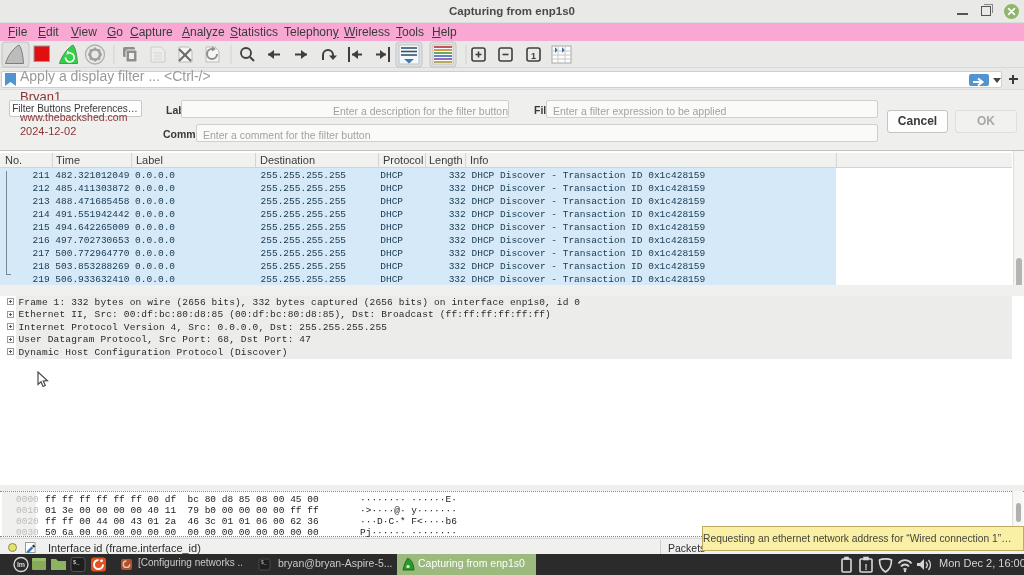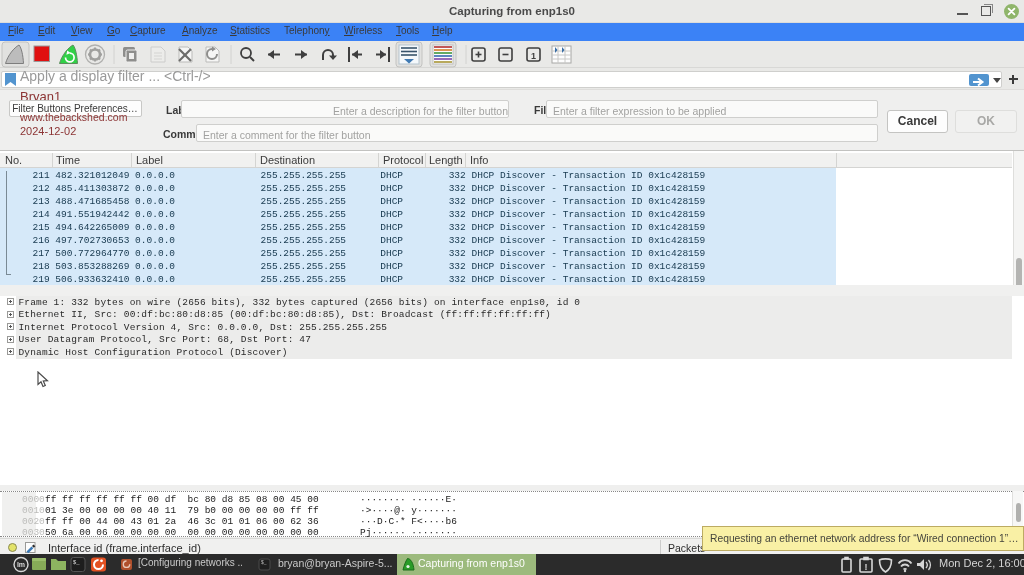--- a/index.html
+++ b/index.html
@@ -10,21 +10,21 @@
 
 
 #titlebar { left:0; top:0; width:1024px; height:23px; background:#e9e9e7; border-bottom:1px solid #dcdcda; }
 #title { left:0; top:5px; width:1024px; text-align:center; font-size:11.5px; font-weight:bold; color:#4a4a4a; }
 #btn-min { left:957px; top:13px; width:11px; height:2px; background:#555; }
 #btn-max { left:981px; top:6px; width:10px; height:10px; border:1.5px solid #555; background:transparent; }
 #btn-max2 { left:984px; top:4px; width:9px; height:9px; border-top:1.5px solid #888; border-right:1.5px solid #888; }
 #btn-close { left:1004px; top:4px; width:15px; height:15px; border-radius:50%; background:#8fb56a; }
 
 
-#menubar { left:0; top:23px; width:1024px; height:18px; background:#3b82f6; font-size:10px; color:#3a3a3a; }
+#menubar { left:0; top:23px; width:1024px; height:18px; background:#f9a8d4; font-size:12px; color:#3a3a3a; }
 #menubar span { position:absolute; top:2px; }
 #menubar u { text-decoration:underline; }
 
 
 #toolbar { left:0; top:41px; width:1024px; height:27px; background:#e9e9e7; border-bottom:1px solid #d8d8d6; }
 
 
 #filterbar { left:0; top:68px; width:1024px; height:22px; background:#e9e9e7; border-bottom:1px solid #dedddb; }
 #filterinput { left:1px; top:3px; width:1001px; height:17px; background:#fff; border:1px solid #cfcfcd; border-radius:2px; }
 #filterph { left:20px; top:0; font-size:14px; color:#9a9a9a; }
@@ -64,33 +64,33 @@
 .expander { position:absolute; left:-9.5px; top:2.2px; width:7px; height:7px; border:1px solid #9a9a98; background:#fdfdfd; }
 .expander:before { content:""; position:absolute; left:1px; top:2px; width:3px; height:1px; background:#555; }
 .expander:after { content:""; position:absolute; left:2px; top:1px; width:1px; height:3px; background:#555; }
 
 
 #cursor { left:37px; top:371px; }
 
 
 #hex { left:0; top:490.5px; width:1024px; height:46px; background:#fff; border-top:1px dotted #888; border-bottom:1px dotted #888; }
 .hrow { position:absolute; left:0; width:1000px; height:11px; font-size:9.5px; line-height:9px; white-space:pre; }
-.hoff { position:absolute; left:22px; color:#bcbcba;text-align:center; }
+.hoff { position:absolute; left:16px; color:#bcbcba;text-align:center; }
 .hbytes { position:absolute; left:45px; color:#222; }
 .hascii { position:absolute; left:360px; color:#222; }
 
 
 #status { left:0; top:538px; width:1024px; height:16px; background:#f0f0ef; border-top:1px solid #d8d8d6; font-size:11px; color:#2e2e2e; }
 #stattext { left:48px; top:3px; }
 #statsep { left:660px; top:1px; width:1px; height:15px; background:#cccccb; }
 #statpk { left:668px; top:3px; font-size:10.5px; }
 #statcircle { left:8px; top:4px; width:9px; height:9px; border-radius:50%; background:#e3e36a; border:1px solid #8a8a50; }
 
 
-#tooltip { left:702px; top:526px; width:322px; height:24.5px; background:#f9f0a5; border:1px solid #bcab62; font-size:10.3px; color:#45453d; line-height:23px; padding-left:7px; white-space:nowrap; overflow:hidden; }
+#tooltip { left:702px; top:526px; width:322px; height:24.5px; background:#f9f0a5; border:1px solid #bcab62; font-size:10.3px; color:#45453d; line-height:23px; white-space:nowrap; overflow:hidden; }
 
 
 #taskbar { left:0; top:554px; width:1024px; height:21px; background:#2b2b2b; color:#cfcfcf; font-size:12.5px; }
 #task-active { left:397px; top:0; width:139px; height:21px; background:#9cba7d; color:#fdfdfd; }
 .tasktxt { position:absolute; top:4px; white-space:nowrap; overflow:hidden; }
 </style>
 </head>
 <body>
 
 <div class="abs" id="titlebar"></div>

